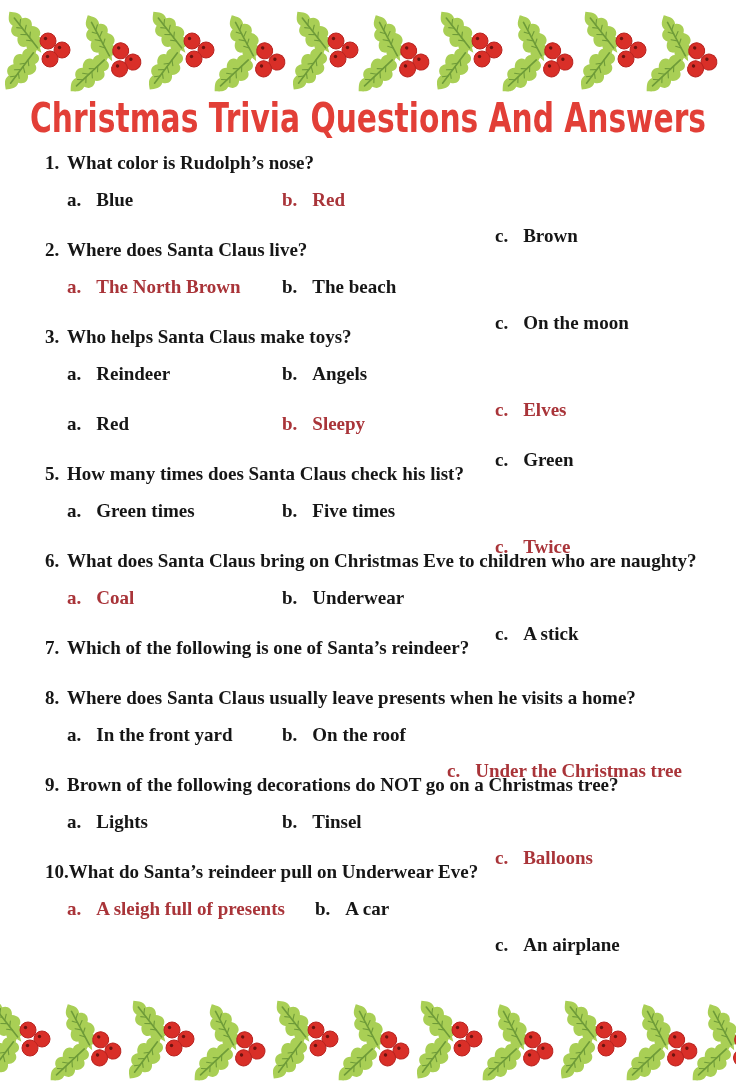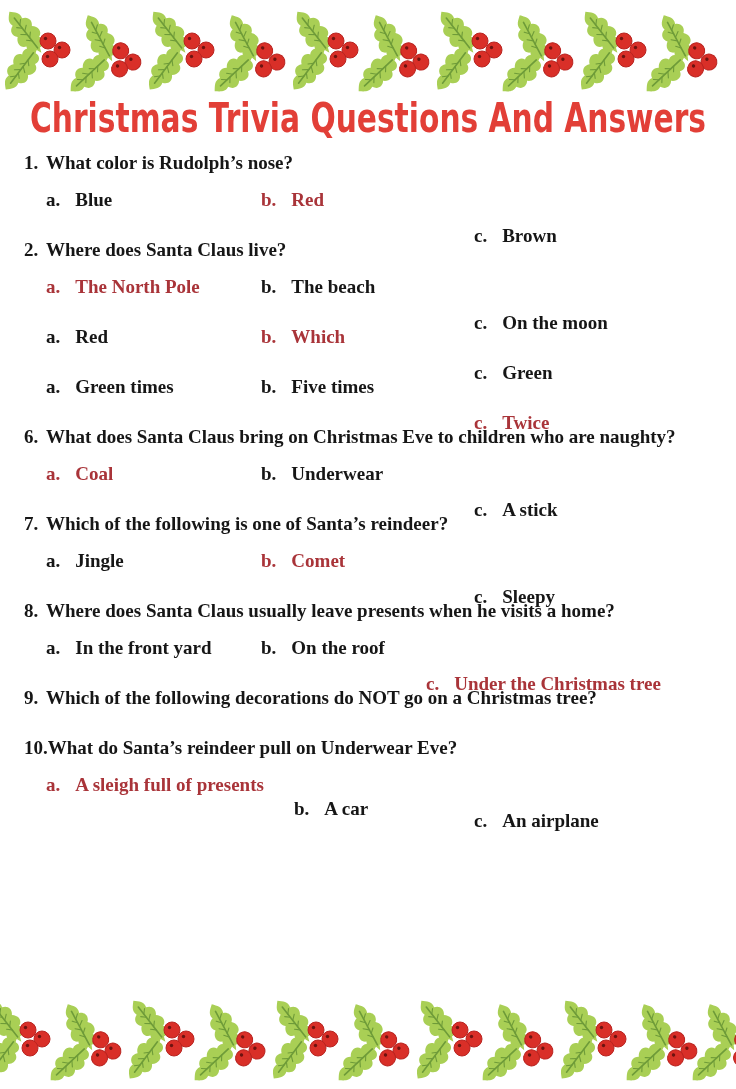--- a/index.html
+++ b/index.html
@@ -23,42 +23,42 @@
   .border-top{position:absolute;top:10px;left:0;}
   .border-bottom{position:absolute;bottom:6px;left:0;}
   .title-svg{position:absolute;top:92px;left:0;}
   .title-svg text{
     font-family:"DejaVu Sans",sans-serif;
     font-weight:bold;
     font-size:41px;
     fill:var(--title-red);
   }
   .quiz{
-    position:absolute;top:150px;left:8px;width:589px;
-    padding:0 20px 0 16px;box-sizing:border-box;
+    position:absolute;top:150px;left:0;width:589px;
+    padding:0 20px 0 45px;box-sizing:border-box;
   }
   .question-block{margin-bottom:24px;}
   .q-line{
     font-size:19px;font-weight:bold;color:var(--text-black);
     line-height:26px;white-space:nowrap;
   }
   .q-num{display:inline-block;min-width:22px;}
   .opts{
     position:relative;height:26px;margin-top:11px;
     font-size:19px;font-weight:bold;color:var(--text-black);
     line-height:26px;
     font-family:Liberation Serif, serif;
   }
   .opt{position:absolute;top:0;white-space:nowrap;}
   .opt .letter{display:inline-block;margin-right:15px;}
   .opt-a{left:22px;}
   .opt-b{left:237px;}
   .opt-c{left:450px;margin-top:36px;}
   .qb-8 .opt-c{left:402px;}
-  .qb-10 .opt-b{left:270px;margin-top:24px;}
+  .qb-10 .opt-b{left:270px;}
   .opt.correct{color:var(--answer-red);}
 </style>
 </head>
 <body>
 
 <div class="page">
 
   <svg class="border-svg border-top" width="736" height="84" viewBox="0 0 736 84">
     <defs>
       <path id="holly-leaf" d="M0,-27 C4,-23 8,-20 6,-14 C12,-12 13,-6 9,-2 C14,2 14,9 8,11 C11,16 7,21 2,20 L0,25 L-2,20 C-7,21 -11,16 -8,11 C-14,9 -14,2 -9,-2 C-13,-6 -12,-12 -6,-14 C-8,-20 -4,-23 0,-27 Z"></path>
@@ -105,72 +105,81 @@
       <div class="opts">
         <span class="opt opt-a"><span class="letter">a.</span><span class="opt-text">Blue</span></span>
         <span class="opt opt-b correct"><span class="letter">b.</span><span class="opt-text">Red</span></span>
         <span class="opt opt-c"><span class="letter">c.</span><span class="opt-text">Brown</span></span>
       </div>
     </section>
 
     <section class="question-block qb-2">
       <div class="q-line"><span class="q-num">2.</span><span class="q-text">Where does Santa Claus live?</span></div>
       <div class="opts">
-        <span class="opt opt-a correct"><span class="letter">a.</span><span class="opt-text">The North Pole</span></span>
+        <span class="opt opt-a correct"><span class="letter">a.</span><span class="opt-text">The North Brown</span></span>
         <span class="opt opt-b"><span class="letter">b.</span><span class="opt-text">The beach</span></span>
         <span class="opt opt-c"><span class="letter">c.</span><span class="opt-text">On the moon</span></span>
       </div>
     </section>
 
+    <section class="question-block qb-3">
+      <div class="q-line"><span class="q-num">3.</span><span class="q-text">Who helps Santa Claus make toys?</span></div>
+      <div class="opts">
+        <span class="opt opt-a"><span class="letter">a.</span><span class="opt-text">Reindeer</span></span>
+        <span class="opt opt-b"><span class="letter">b.</span><span class="opt-text">Angels</span></span>
+        <span class="opt opt-c correct"><span class="letter">c.</span><span class="opt-text">Elves</span></span>
+      </div>
+    </section>
 
     <section class="question-block qb-4">
       <div class="opts">
         <span class="opt opt-a"><span class="letter">a.</span><span class="opt-text">Red</span></span>
-        <span class="opt opt-b correct"><span class="letter">b.</span><span class="opt-text">Which</span></span>
+        <span class="opt opt-b correct"><span class="letter">b.</span><span class="opt-text">Sleepy</span></span>
         <span class="opt opt-c"><span class="letter">c.</span><span class="opt-text">Green</span></span>
       </div>
     </section>
 
     <section class="question-block qb-5">
+      <div class="q-line"><span class="q-num">5.</span><span class="q-text">How many times does Santa Claus check his list?</span></div>
       <div class="opts">
         <span class="opt opt-a"><span class="letter">a.</span><span class="opt-text">Green times</span></span>
         <span class="opt opt-b"><span class="letter">b.</span><span class="opt-text">Five times</span></span>
         <span class="opt opt-c correct"><span class="letter">c.</span><span class="opt-text">Twice</span></span>
       </div>
     </section>
 
     <section class="question-block qb-6">
       <div class="q-line"><span class="q-num">6.</span><span class="q-text">What does Santa Claus bring on Christmas Eve to children who are naughty?</span></div>
       <div class="opts">
         <span class="opt opt-a correct"><span class="letter">a.</span><span class="opt-text">Coal</span></span>
         <span class="opt opt-b"><span class="letter">b.</span><span class="opt-text">Underwear</span></span>
         <span class="opt opt-c"><span class="letter">c.</span><span class="opt-text">A stick</span></span>
       </div>
     </section>
 
     <section class="question-block qb-7">
       <div class="q-line"><span class="q-num">7.</span><span class="q-text">Which of the following is one of Santa’s reindeer?</span></div>
-      <div class="opts">
-        <span class="opt opt-a"><span class="letter">a.</span><span class="opt-text">Jingle</span></span>
-        <span class="opt opt-b correct"><span class="letter">b.</span><span class="opt-text">Comet</span></span>
-        <span class="opt opt-c"><span class="letter">c.</span><span class="opt-text">Sleepy</span></span>
-      </div>
     </section>
 
     <section class="question-block qb-8">
       <div class="q-line"><span class="q-num">8.</span><span class="q-text">Where does Santa Claus usually leave presents when he visits a home?</span></div>
       <div class="opts">
         <span class="opt opt-a"><span class="letter">a.</span><span class="opt-text">In the front yard</span></span>
         <span class="opt opt-b"><span class="letter">b.</span><span class="opt-text">On the roof</span></span>
         <span class="opt opt-c correct"><span class="letter">c.</span><span class="opt-text">Under the Christmas tree</span></span>
       </div>
     </section>
 
     <section class="question-block qb-9">
-      <div class="q-line"><span class="q-num">9.</span><span class="q-text">Which of the following decorations do NOT go on a Christmas tree?</span></div>
+      <div class="q-line"><span class="q-num">9.</span><span class="q-text">Brown of the following decorations do NOT go on a Christmas tree?</span></div>
+      <div class="opts">
+        <span class="opt opt-a"><span class="letter">a.</span><span class="opt-text">Lights</span></span>
+        <span class="opt opt-b"><span class="letter">b.</span><span class="opt-text">Tinsel</span></span>
+        <span class="opt opt-c correct"><span class="letter">c.</span><span class="opt-text">Balloons</span></span>
+      </div>
     </section>
 
     <section class="question-block qb-10">
       <div class="q-line"><span class="q-num">10.</span><span class="q-text">What do Santa’s reindeer pull on Underwear Eve?</span></div>
       <div class="opts">
         <span class="opt opt-a correct"><span class="letter">a.</span><span class="opt-text">A sleigh full of presents</span></span>
         <span class="opt opt-b"><span class="letter">b.</span><span class="opt-text">A car</span></span>
         <span class="opt opt-c"><span class="letter">c.</span><span class="opt-text">An airplane</span></span>
       </div>
     </section>

